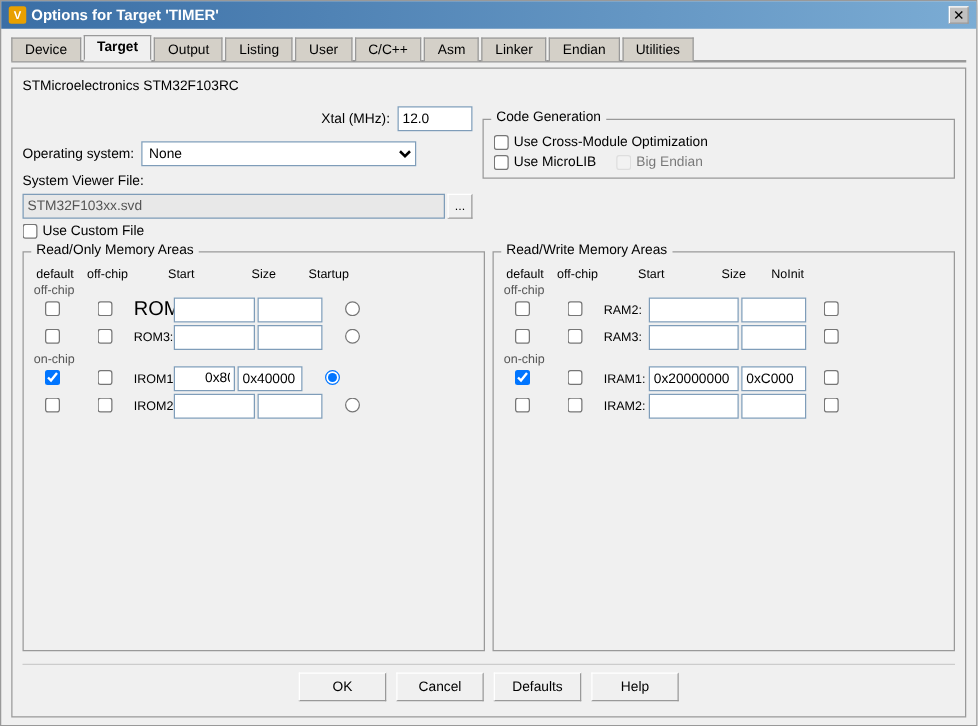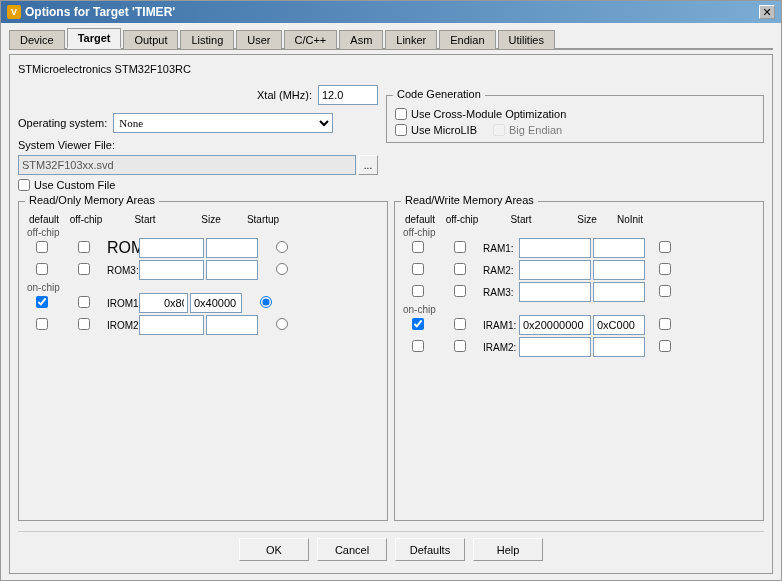--- a/index.html
+++ b/index.html
@@ -130,21 +130,20 @@
       background: white;
       padding: 1px 3px;
       height: 20px;
     }
     select {
       font-size: 11px;
       border: 1px solid #7f9db9;
       background: white;
       padding: 1px;
       height: 20px;
-      font-family: Liberation Serif, serif;
     }
     .xtal-row {
       display: flex;
       align-items: center;
       justify-content: flex-end;
       gap: 6px;
       margin-bottom: 4px;
     }
     .code-gen-box {
       border: 1px solid #999;
@@ -443,28 +442,20 @@
           <div class="memory-header">
             <div class="mem-col-default">default</div>
             <div class="mem-col-offchip">off-chip</div>
             <div class="mem-col-start">Start</div>
             <div class="mem-col-size">Size</div>
             <div class="mem-col-noinit">NoInit</div>
           </div>
 
           <div class="section-label">off-chip</div>
 
-          <div class="memory-row">
-            <div class="mem-col-default" style="text-align:center;"><input type="checkbox" style=""></div>
-            <div class="mem-col-offchip" style="text-align:center;"><input type="checkbox" style=""></div>
-            <label style="width:34px; font-size:10px;">RAM1:</label>
-            <input type="text" class="mem-input" style="width: 72px;">
-            <input type="text" class="mem-input" style="width: 52px;">
-            <div class="mem-col-noinit" style="text-align:center;"><input type="checkbox" style=""></div>
-          </div>
 
           <div class="memory-row">
             <div class="mem-col-default" style="text-align:center;"><input type="checkbox" style=""></div>
             <div class="mem-col-offchip" style="text-align:center;"><input type="checkbox" style=""></div>
             <label style="width:34px; font-size:10px;">RAM2:</label>
             <input type="text" class="mem-input" style="width: 72px;">
             <input type="text" class="mem-input" style="width: 52px;">
             <div class="mem-col-noinit" style="text-align:center;"><input type="checkbox" style=""></div>
           </div>
 

